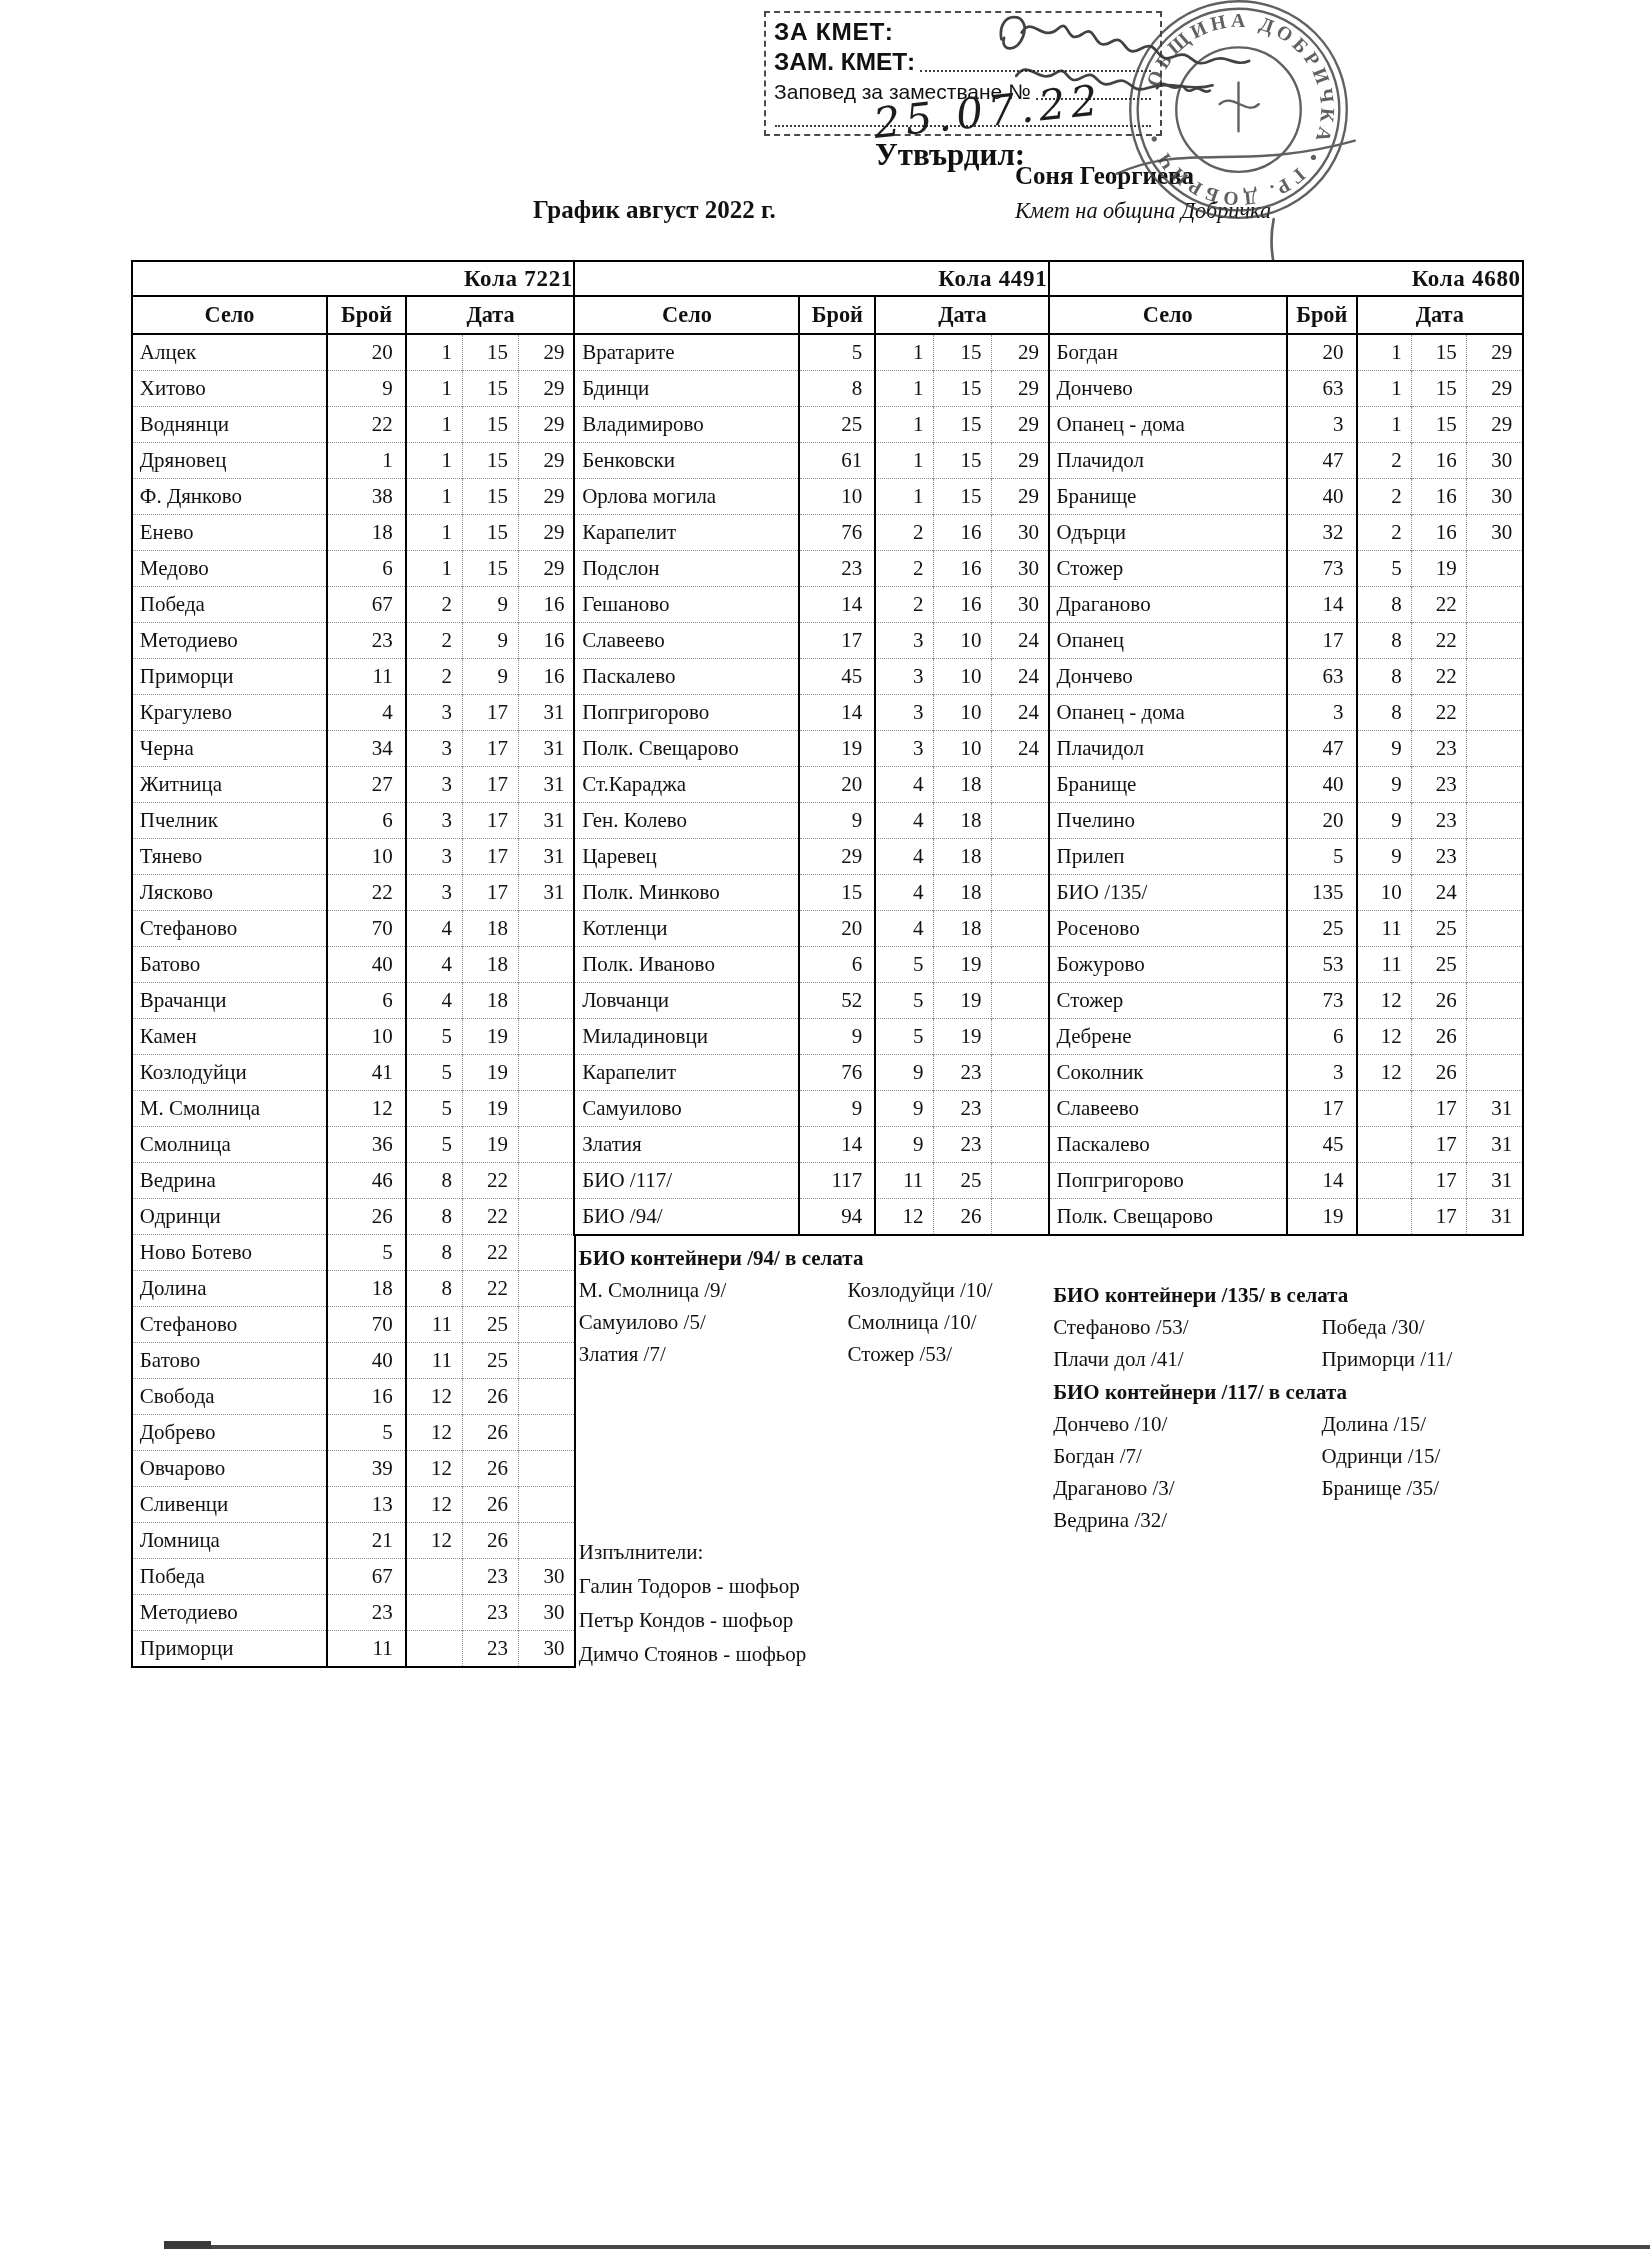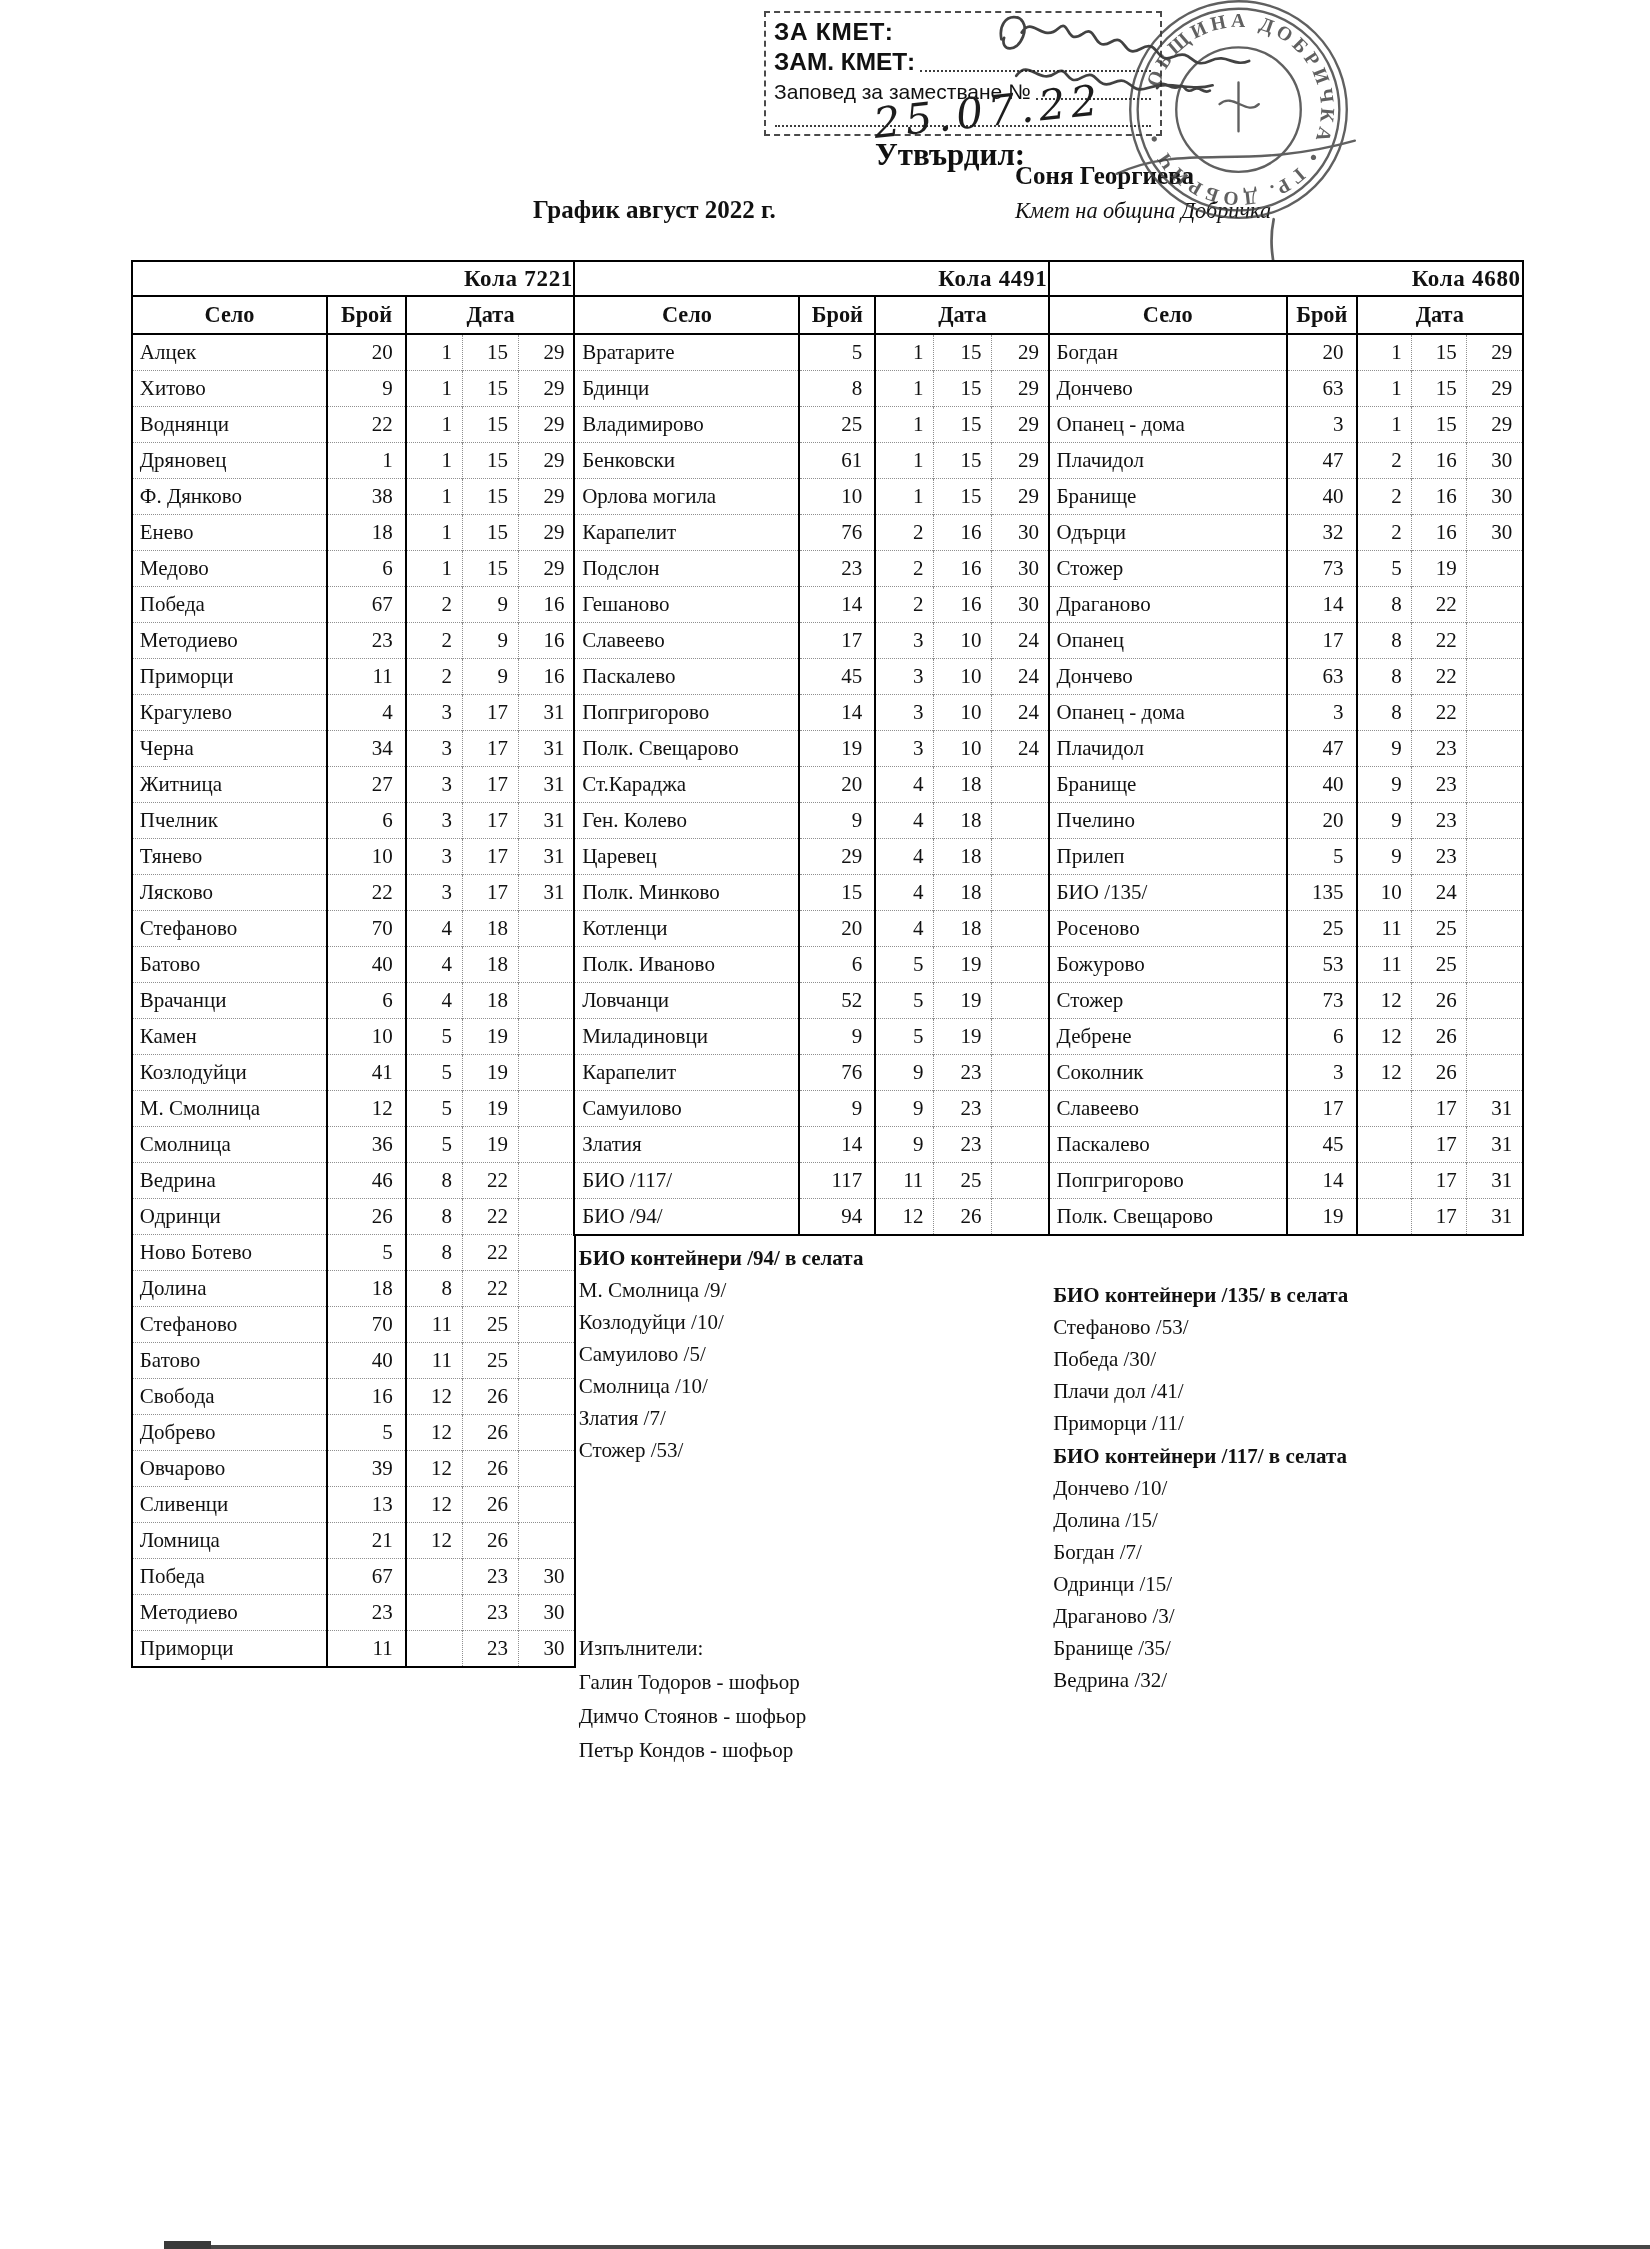--- a/index.html
+++ b/index.html
@@ -47,21 +47,21 @@
   tbody td{height:33px;font-size:21px;vertical-align:middle;}
   tbody tr + tr td{border-top:1.4px dotted #8f8f8f;}
   td.c0{text-align:left;padding-left:6.8px;border-right:2px solid #000;}
   td.c1{text-align:right;padding-right:12.2px;border-right:2px solid #000;}
   td.c2,td.c3{text-align:right;padding-right:9.5px;border-right:1.4px dotted #8f8f8f;}
   td.c4{text-align:right;padding-right:9.5px;}
 
   
   .notes{font-size:21px;line-height:32px;padding-left:5.4px;}
   .note-title{margin-top:1px;font-weight:bold;}
-  .pair-row{display:flex;flex-direction:column;}
+  .pair-row{display:flex;}
   .pair-row span:first-child{width:57%;}
   .notes-col2{margin-top:5.4px;}
   .exec{margin-top:165px;padding-left:5.4px;font-size:21px;line-height:34px;}
   .notes-col3{margin-top:42px;}
 
   
   .scan-bottom{position:absolute;left:168px;bottom:0.7px;width:1483px;height:4.7px;background:#474747;}
   .scan-bottom::before{content:"";position:absolute;left:-4.1px;bottom:0;width:47px;height:8.8px;background:#393939;}
 </style>
 </head>
@@ -617,22 +617,22 @@
               <span>Златия /7/</span>
               <span>Стожер /53/</span>
             </div>
           </div>
       </div>
 
       <div class="exec">
         <div>Изпълнители:</div>
         <div>
             <div>Галин Тодоров - шофьор</div>
+            <div>Петър Кондов - шофьор</div>
             <div>Димчо Стоянов - шофьор</div>
-            <div>Петър Кондов - шофьор</div>
           </div>
       </div>
     </div>
 
     <div class="tcol">
       <table class="grp g3">
         <colgroup>
             <col style="width:238px">
             <col style="width:70px">
             <col style="width:55px">

